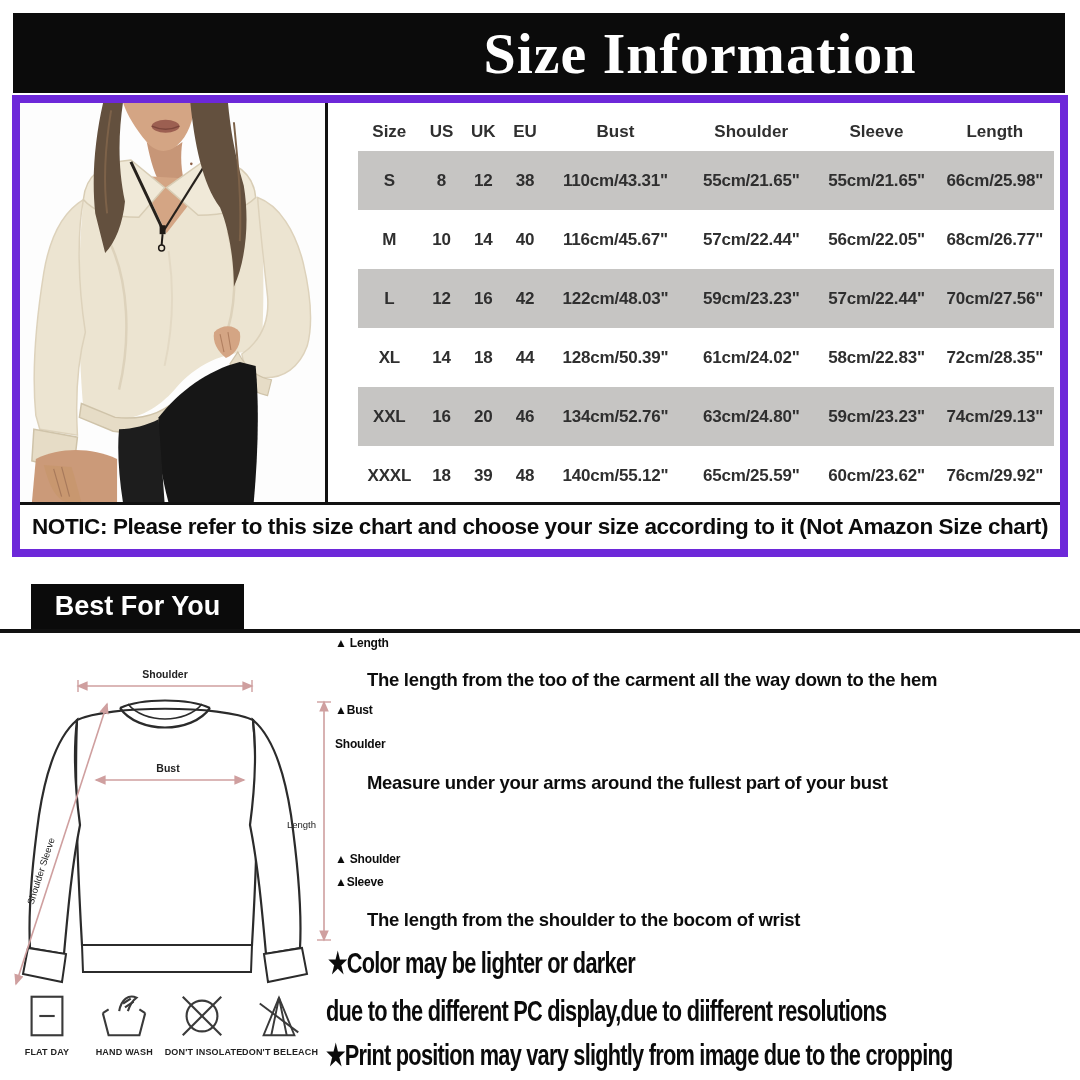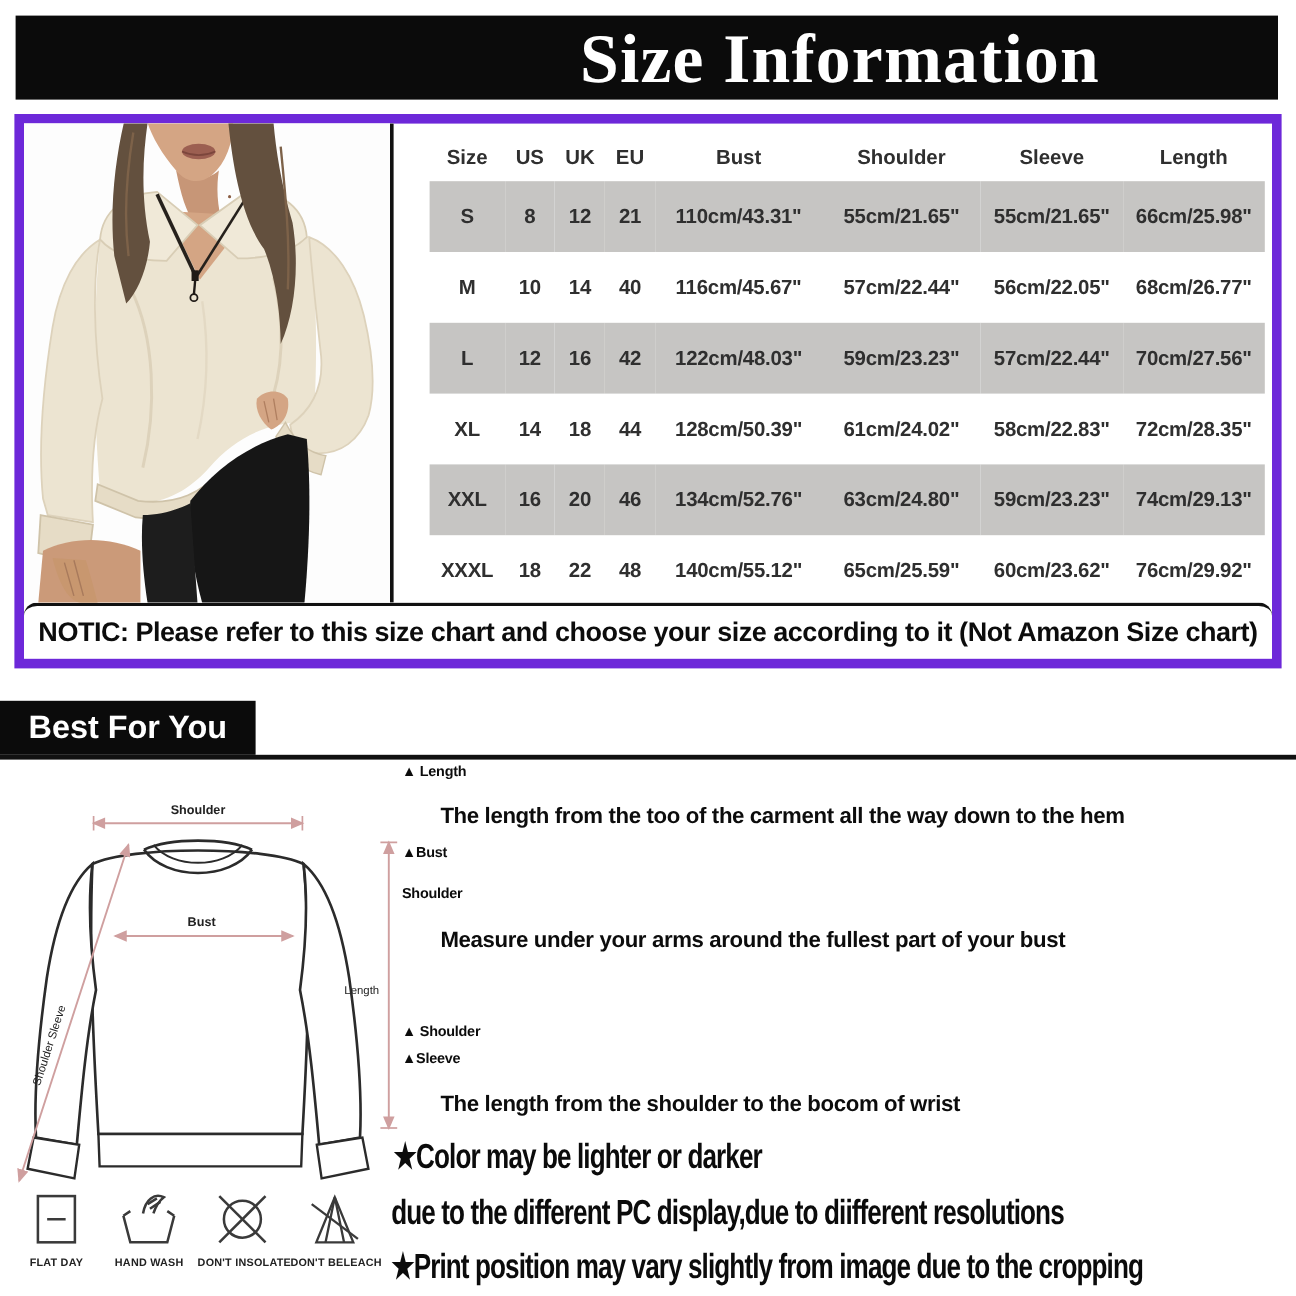--- a/index.html
+++ b/index.html
@@ -3,21 +3,21 @@
 <meta charset="utf-8">
 <style>
   * { margin:0; padding:0; box-sizing:border-box; }
   html,body { background:#ffffff; }
   .page {
     position:relative; width:1080px; height:1080px; overflow:hidden;
     background:#ffffff; font-family:"Liberation Sans", sans-serif; color:#111;
   }
   
   .banner {
-    position:absolute; left:13px; top:13px; width:1052px; height:70px;
+    position:absolute; left:13px; top:13px; width:1052px; height:80px;
     background:#0b0b0b; display:flex; align-items:center; justify-content:center;
     padding-left:322px;
   }
   .banner h1 {
     font-family:"Liberation Serif", serif; font-weight:bold; font-size:58px;
     color:#ffffff; letter-spacing:1px; white-space:nowrap;
   }
   
   .size-box {
     position:absolute; left:12px; top:95px; width:1056px; height:462px;
@@ -27,25 +27,25 @@
   .photo-pane { width:308px; border-right:3px solid #111; position:relative; background:#fdfdfd; }
   .photo-pane svg { display:block; width:100%; height:100%; }
   .table-pane { flex:1; padding:10px 6px 0 30px; }
   table { width:100%; border-collapse:collapse; table-layout:fixed; text-align:center;
           font-weight:bold; color:#2f2f2f; }
   thead th { height:38px; font-size:17px; }
   tbody td { height:59px; font-size:17px; letter-spacing:-0.2px; }
   tbody tr:nth-child(odd) { background:#c6c5c3; }
   .notice-bar {
     border-top:3px solid #111; height:47px; display:flex; align-items:center; justify-content:center;
-    font-weight:bold; font-size:22.5px; letter-spacing:-0.4px; white-space:nowrap; color:#0c0c0c;border-radius:11px;
+    font-weight:bold; font-size:22.5px; letter-spacing:-0.4px; white-space:nowrap; color:#0c0c0c;
   }
   
   .best-label {
-    position:absolute; left:0; top:584px; width:213px; height:45px; background:#0b0b0b;
+    position:absolute; left:31px; top:584px; width:213px; height:45px; background:#0b0b0b;
     color:#fff; display:flex; align-items:center; justify-content:center;
     font-size:27px; font-weight:bold; white-space:nowrap;
   }
   .rule { position:absolute; left:0; top:629px; width:1080px; height:4px; background:#111; }
   
   .diagram { position:absolute; left:8px; top:640px; width:332px; height:350px; }
   
   .g-line { position:absolute; left:335px; white-space:nowrap; color:#0c0c0c; }
   .g-head { font-size:12px; font-weight:bold; letter-spacing:-0.2px; }
   .g-body { font-size:18.5px; font-weight:bold; letter-spacing:-0.3px;margin-left:32px; }
@@ -158,21 +158,21 @@
               <th>Shoulder</th>
               <th>Sleeve</th>
               <th>Length</th>
             </tr>
           </thead>
           <tbody>
             <tr>
               <td>S</td>
               <td>8</td>
               <td>12</td>
-              <td>21</td>
+              <td>38</td>
               <td>110cm/43.31"</td>
               <td>55cm/21.65"</td>
               <td>55cm/21.65"</td>
               <td>66cm/25.98"</td>
             </tr>
             <tr>
               <td>M</td>
               <td>10</td>
               <td>14</td>
               <td>40</td>
@@ -207,21 +207,21 @@
               <td>20</td>
               <td>46</td>
               <td>134cm/52.76"</td>
               <td>63cm/24.80"</td>
               <td>59cm/23.23"</td>
               <td>74cm/29.13"</td>
             </tr>
             <tr>
               <td>XXXL</td>
               <td>18</td>
-              <td>22</td>
+              <td>39</td>
               <td>48</td>
               <td>140cm/55.12"</td>
               <td>65cm/25.59"</td>
               <td>60cm/23.62"</td>
               <td>76cm/29.92"</td>
             </tr>
           </tbody>
         </table>
       </div>
     </div>

